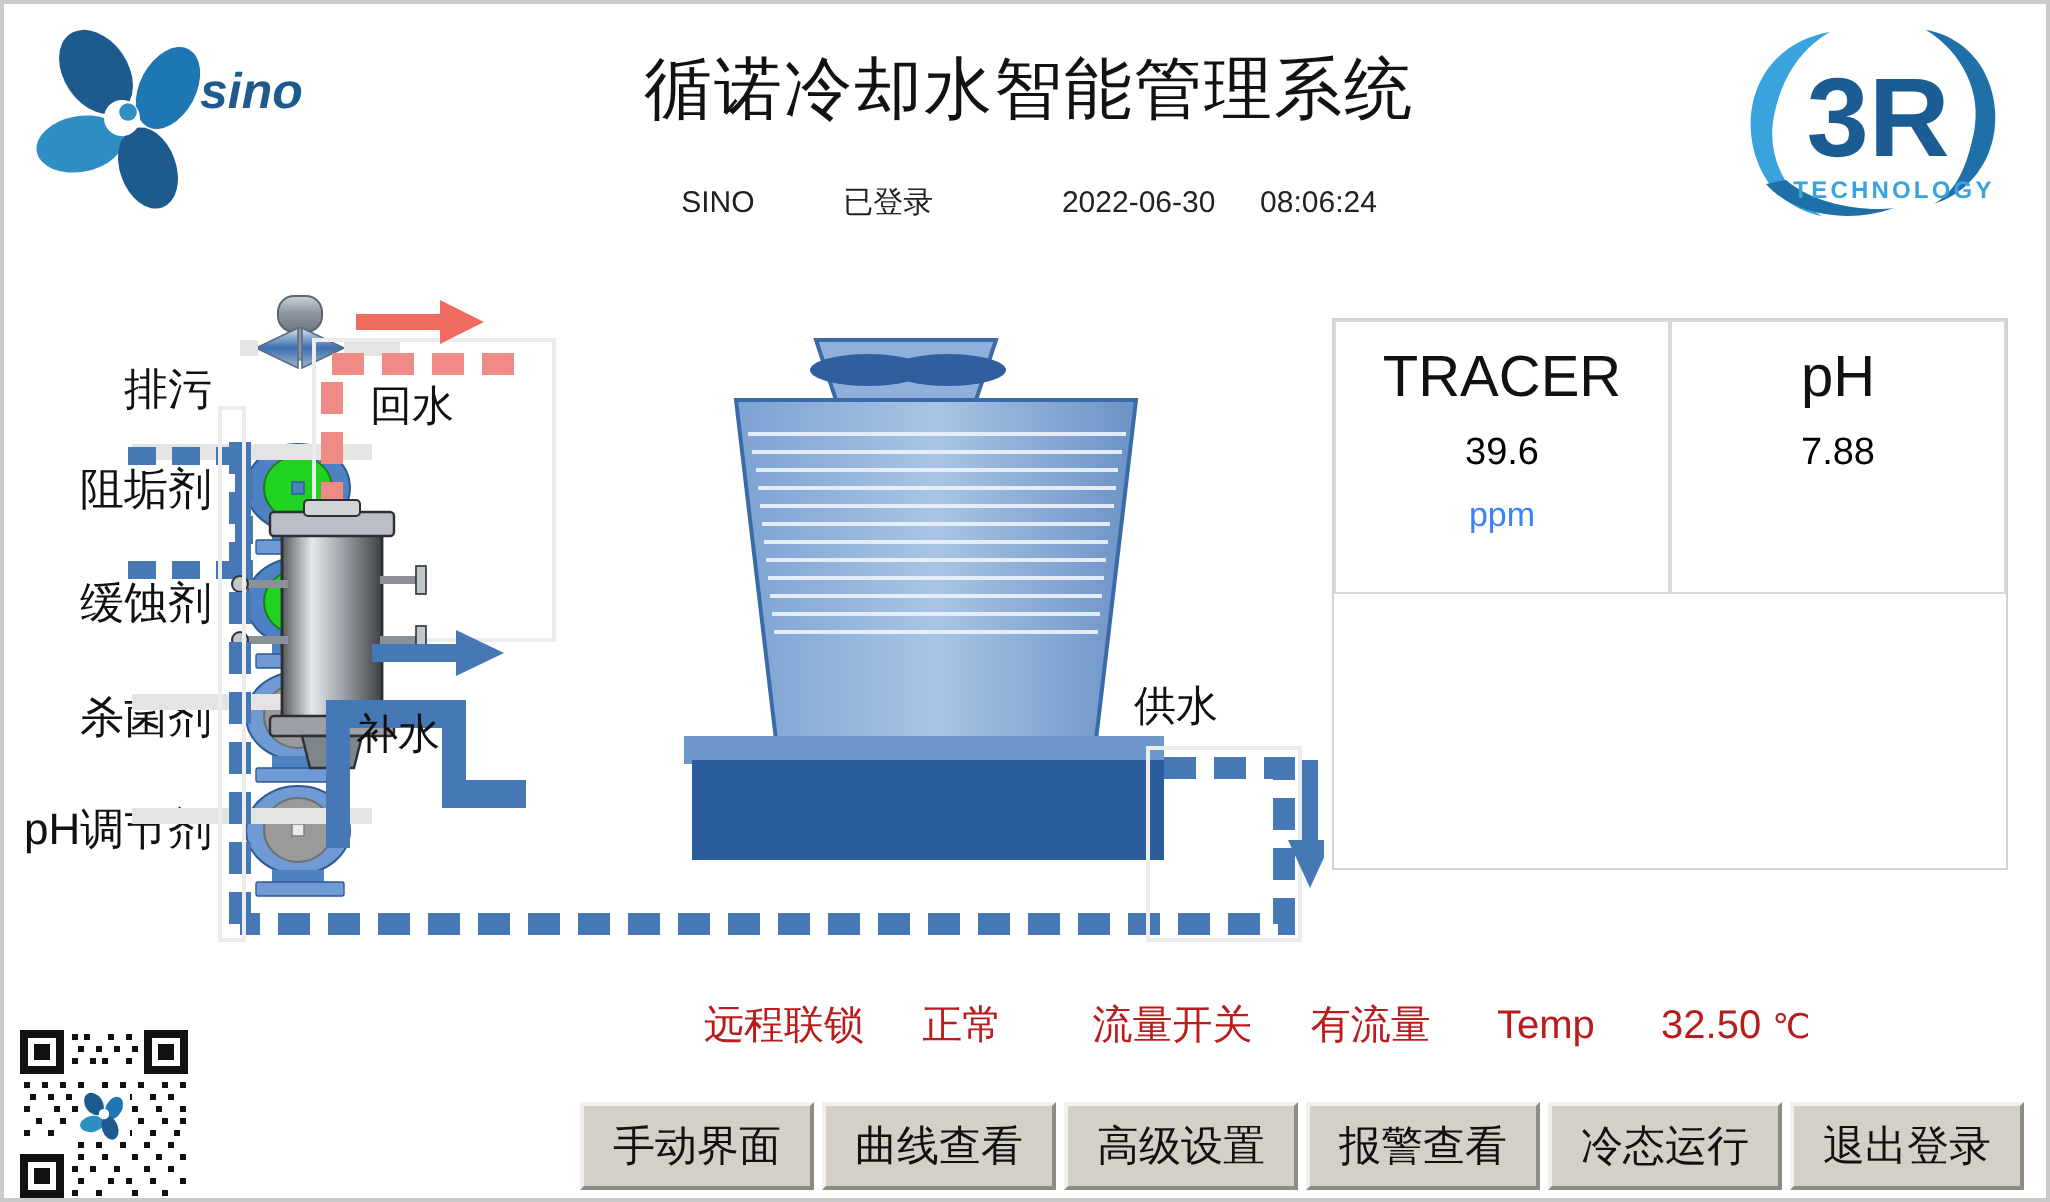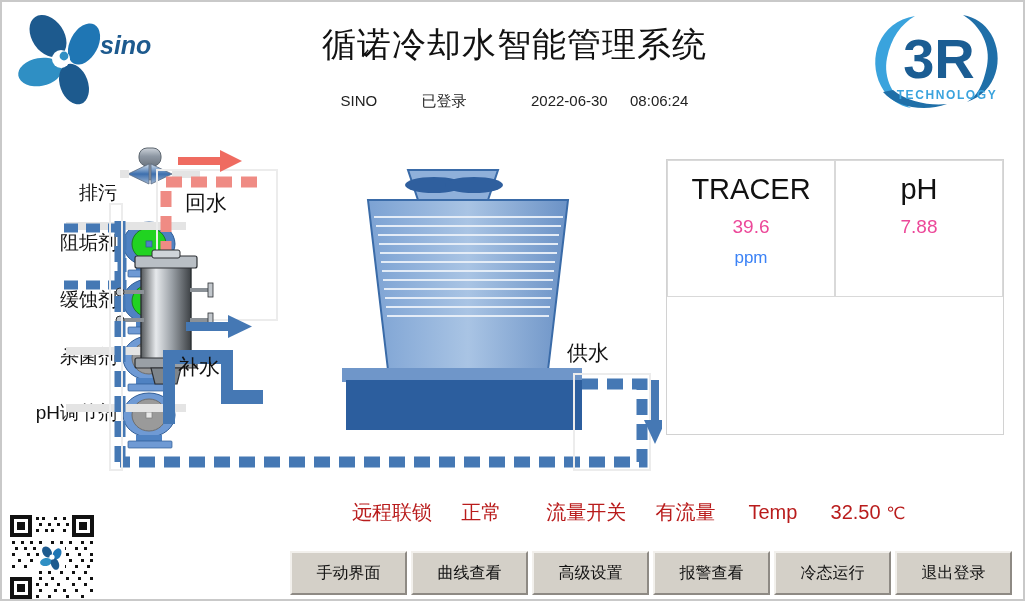--- a/index.html
+++ b/index.html
@@ -30,43 +30,42 @@
     text-align: center; font-size: 15px; color: #222;
   }
   #statusline span { display: inline-block; }
   .sl-gap-a { width: 36px; }
   .sl-gap-b { width: 56px; }
   .sl-gap-c { width: 14px; }
   #tr-logo { position: absolute; right: 8px; top: 4px; width: 152px; height: 108px; }
 
   
   .dev-label {
-    position: absolute; font-size: 19px; color: #111; white-space: nowrap;
+    position: absolute; font-size: 22px; color: #111; white-space: nowrap;
     text-align: right;
-    margin-left: 11px;
   }
   .dev { position: absolute; }
 
   
   #diagram { position: absolute; left: 0; top: 120px; width: 660px; height: 370px; }
 
   
   #panel {
     position: absolute; left: 664px; top: 157px; width: 338px; height: 276px;
     display: grid; grid-template-columns: 1fr 1fr; grid-template-rows: 1fr 1fr;
     border: 1px solid #d2d2d2; background: #fff;
   }
   .cell {
     border: 1px solid #d9d9d9;
     display: flex; flex-direction: column; align-items: center;
     justify-content: flex-start; padding-top: 14px; gap: 13px;
     background: #fff;
   }
   .cell .nm  { font-size: 29px; color: #111; line-height: 1; }
-  .cell .val { font-size: 19px; color: #ec4899; line-height: 1; }
+  .cell .val { font-size: 19px; color: #000000; line-height: 1; }
   .cell .unit{ font-size: 17px; color: #3b82f6; line-height: 1; }
 
   
   #botstat {
     position: absolute; left: 350px; top: 497px; width: 665px;
     font-size: 20px; color: #b91c1c; white-space: nowrap;
   }
   #botstat span { display: inline-block; vertical-align: baseline; }
   .bs-gap-s { width: 18px; }
   .bs-gap-m { width: 34px; }
@@ -78,21 +77,21 @@
     position: absolute; left: 288px; top: 549px;
     display: flex; gap: 4px;
   }
   .btn {
     width: 117px; height: 44px;
     background: #d4d0c8;
     border-top: 2px solid #f2f0ec;
     border-left: 2px solid #f2f0ec;
     border-right: 2px solid #8e8a84;
     border-bottom: 2px solid #8e8a84;
-    font-size: 16px; color: #111;
+    font-size: 21px; color: #111;
     display: flex; align-items: center; justify-content: center;
     font-family: "Liberation Sans", sans-serif;
     cursor: pointer;
   }
 
   
   #qr { position: absolute; left: 4px; top: 509px; width: 92px; height: 92px; }
 </style>
 </head>
 <body>

